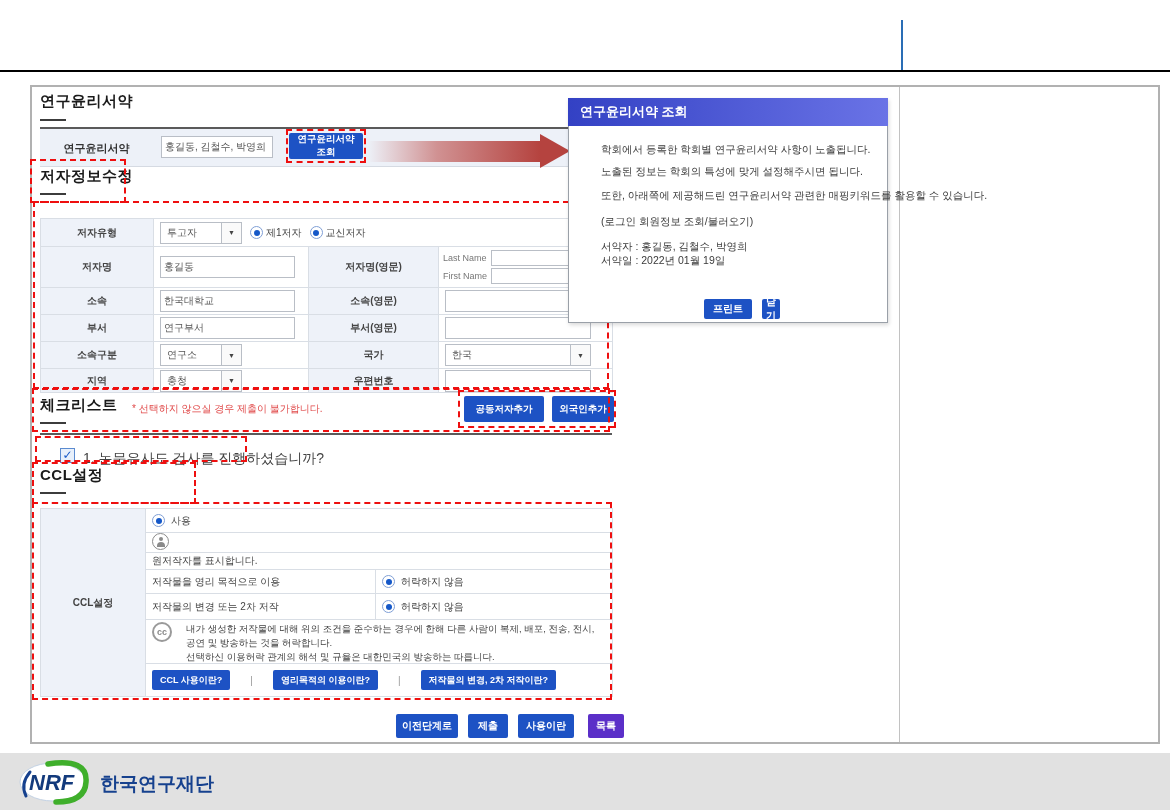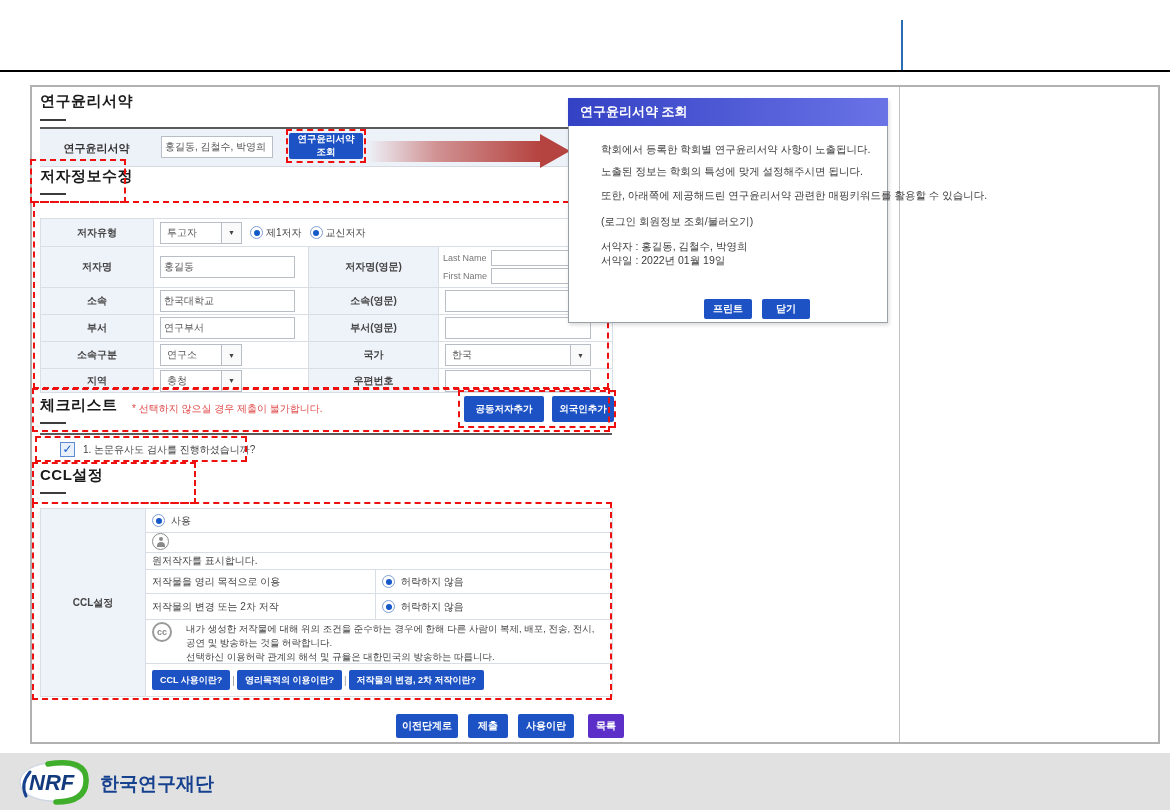--- a/index.html
+++ b/index.html
@@ -148,21 +148,21 @@
     </table>
 
   <div class="abs sec-title" style="left:40px;top:396px;">체크리스트</div>
   <div class="abs" style="left:132px;top:402px;font-size:10px;color:#e04848;">* 선택하지 않으실 경우 제출이 불가합니다.</div>
   <div class="abs sec-dash" style="left:40px;top:422px;"></div>
   <button class="abs btn sm" style="left:464px;top:396px;width:80px;height:26px;">공동저자추가</button>
   <button class="abs btn sm" style="left:552px;top:396px;width:62px;height:26px;">외국인추가</button>
   <div class="abs divline" style="left:40px;top:433px;width:572px;"></div>
   <div class="abs flexrow" style="left:60px;top:442px;gap:8px;">
     <span class="chk"></span>
-    <span style="font-size:10px;color:#444;">1. 논문유사도 검사를 진행하셨습니까?</span>
+    <span style="font-size:14px;color:#444;margin-top:8px;">1. 논문유사도 검사를 진행하셨습니까?</span>
   </div>
 
   <div class="abs sec-title" style="left:40px;top:466px;">CCL설정</div>
   <div class="abs sec-dash" style="left:40px;top:492px;"></div>
 
   <table class="ftable abs" style="left:40px;top:508px;width:572px;">
     <colgroup>
         <col style="width:105px">
         <col style="width:230px">
         <col style="width:237px">
@@ -207,21 +207,21 @@
           <span class="cc-circle">cc</span>
           <span style="font-size:9.5px;line-height:1.45;color:#444;">
             <span>내가 생성한 저작물에 대해 위의 조건을 준수하는 경우에 한해 다른 사람이 복제, 배포, 전송, 전시, 공연 및 방송하는 것을 허락합니다.</span><br>
             <span>선택하신 이용허락 관계의 해석 및 규율은 대한민국의 방송하는 따릅니다.</span>
           </span>
         </div>
       </td>
     </tr>
     <tr style="height:33px;">
       <td colspan="2">
-        <div class="flexrow" style="gap:2px;">
+        <div class="flexrow" style="gap:20px;">
           <button class="btn" style="font-size:9px;height:20px;padding:0 8px;">CCL 사용이란?</button>
           <span style="color:#999;">|</span>
           <button class="btn" style="font-size:9px;height:20px;padding:0 8px;">영리목적의 이용이란?</button>
           <span style="color:#999;">|</span>
           <button class="btn" style="font-size:9px;height:20px;padding:0 8px;">저작물의 변경, 2차 저작이란?</button>
         </div>
       </td>
     </tr>
   </tbody>
     </table>
@@ -242,21 +242,21 @@
 
   <div class="abs popup" style="left:568px;top:98px;width:320px;height:225px;">
     <div class="popup-head">연구윤리서약 조회</div>
     <div class="ptext" style="top:44px;">학회에서 등록한 학회별 연구윤리서약 사항이 노출됩니다.</div>
     <div class="ptext" style="top:66px;">노출된 정보는 학회의 특성에 맞게 설정해주시면 됩니다.</div>
     <div class="ptext" style="top:90px;">또한, 아래쪽에 제공해드린 연구윤리서약 관련한 매핑키워드를 활용할 수 있습니다.</div>
     <div class="ptext" style="top:116px;">(로그인 회원정보 조회/불러오기)</div>
     <div class="ptext" style="top:141px;">서약자 : 홍길동, 김철수, 박영희</div>
     <div class="ptext" style="top:155px;">서약일 : 2022년 01월 19일</div>
     <button class="btn" style="position:absolute;left:135px;top:200px;width:48px;height:20px;font-size:10px;">프린트</button>
-    <button class="btn" style="position:absolute;left:193px;top:200px;width:48px;height:20px;font-size:10px;">닫기</button>
+    <button class="btn" style="position:absolute;left:193px;top:200px;width:18px;height:20px;font-size:10px;">닫기</button>
   </div>
 
   <div class="abs" style="left:0;top:753px;width:1170px;height:57px;background:#e1e1e1;"></div>
   <div class="abs" style="left:16px;top:758px;">
     <svg width="240" height="48" viewBox="0 0 240 48">
       <ellipse cx="37" cy="24" rx="33" ry="19" fill="#ffffff" stroke="#c3d2e4" stroke-width="1"></ellipse>
       <path d="M 32 6 Q 72 0 70 24 Q 69 44 40 44" stroke="#3faf2b" stroke-width="5.5" fill="none" stroke-linecap="round"></path>
       <path d="M 10 38 Q 4 26 14 14" stroke="#16418e" stroke-width="3" fill="none" stroke-linecap="round"></path>
       <text x="13" y="32" font-style="italic" font-weight="bold" font-size="22" fill="#133a7c">NRF</text>
       <text id="footer-org" x="84" y="32" font-weight="bold" font-size="19" fill="#16418e">한국연구재단</text>

